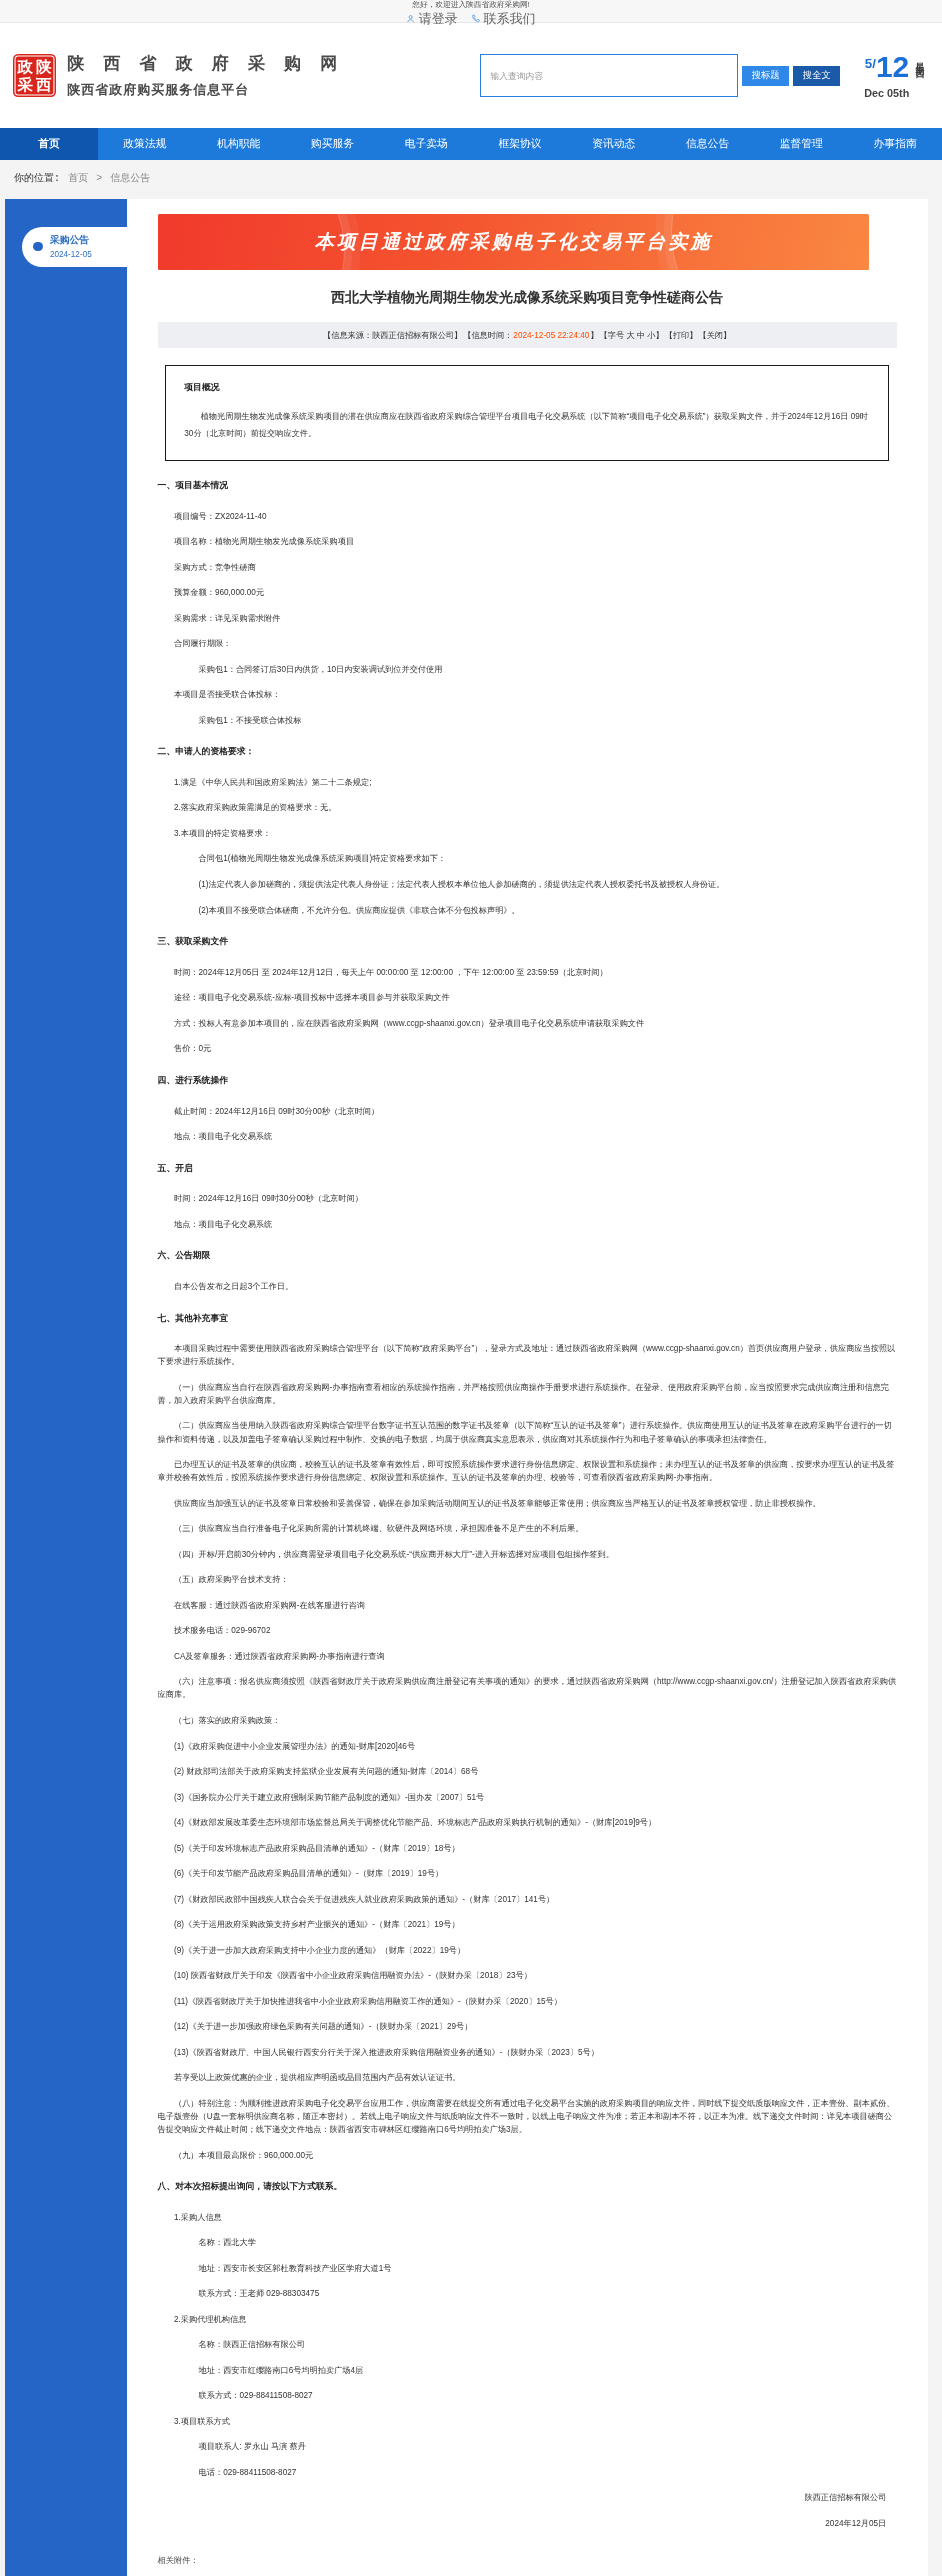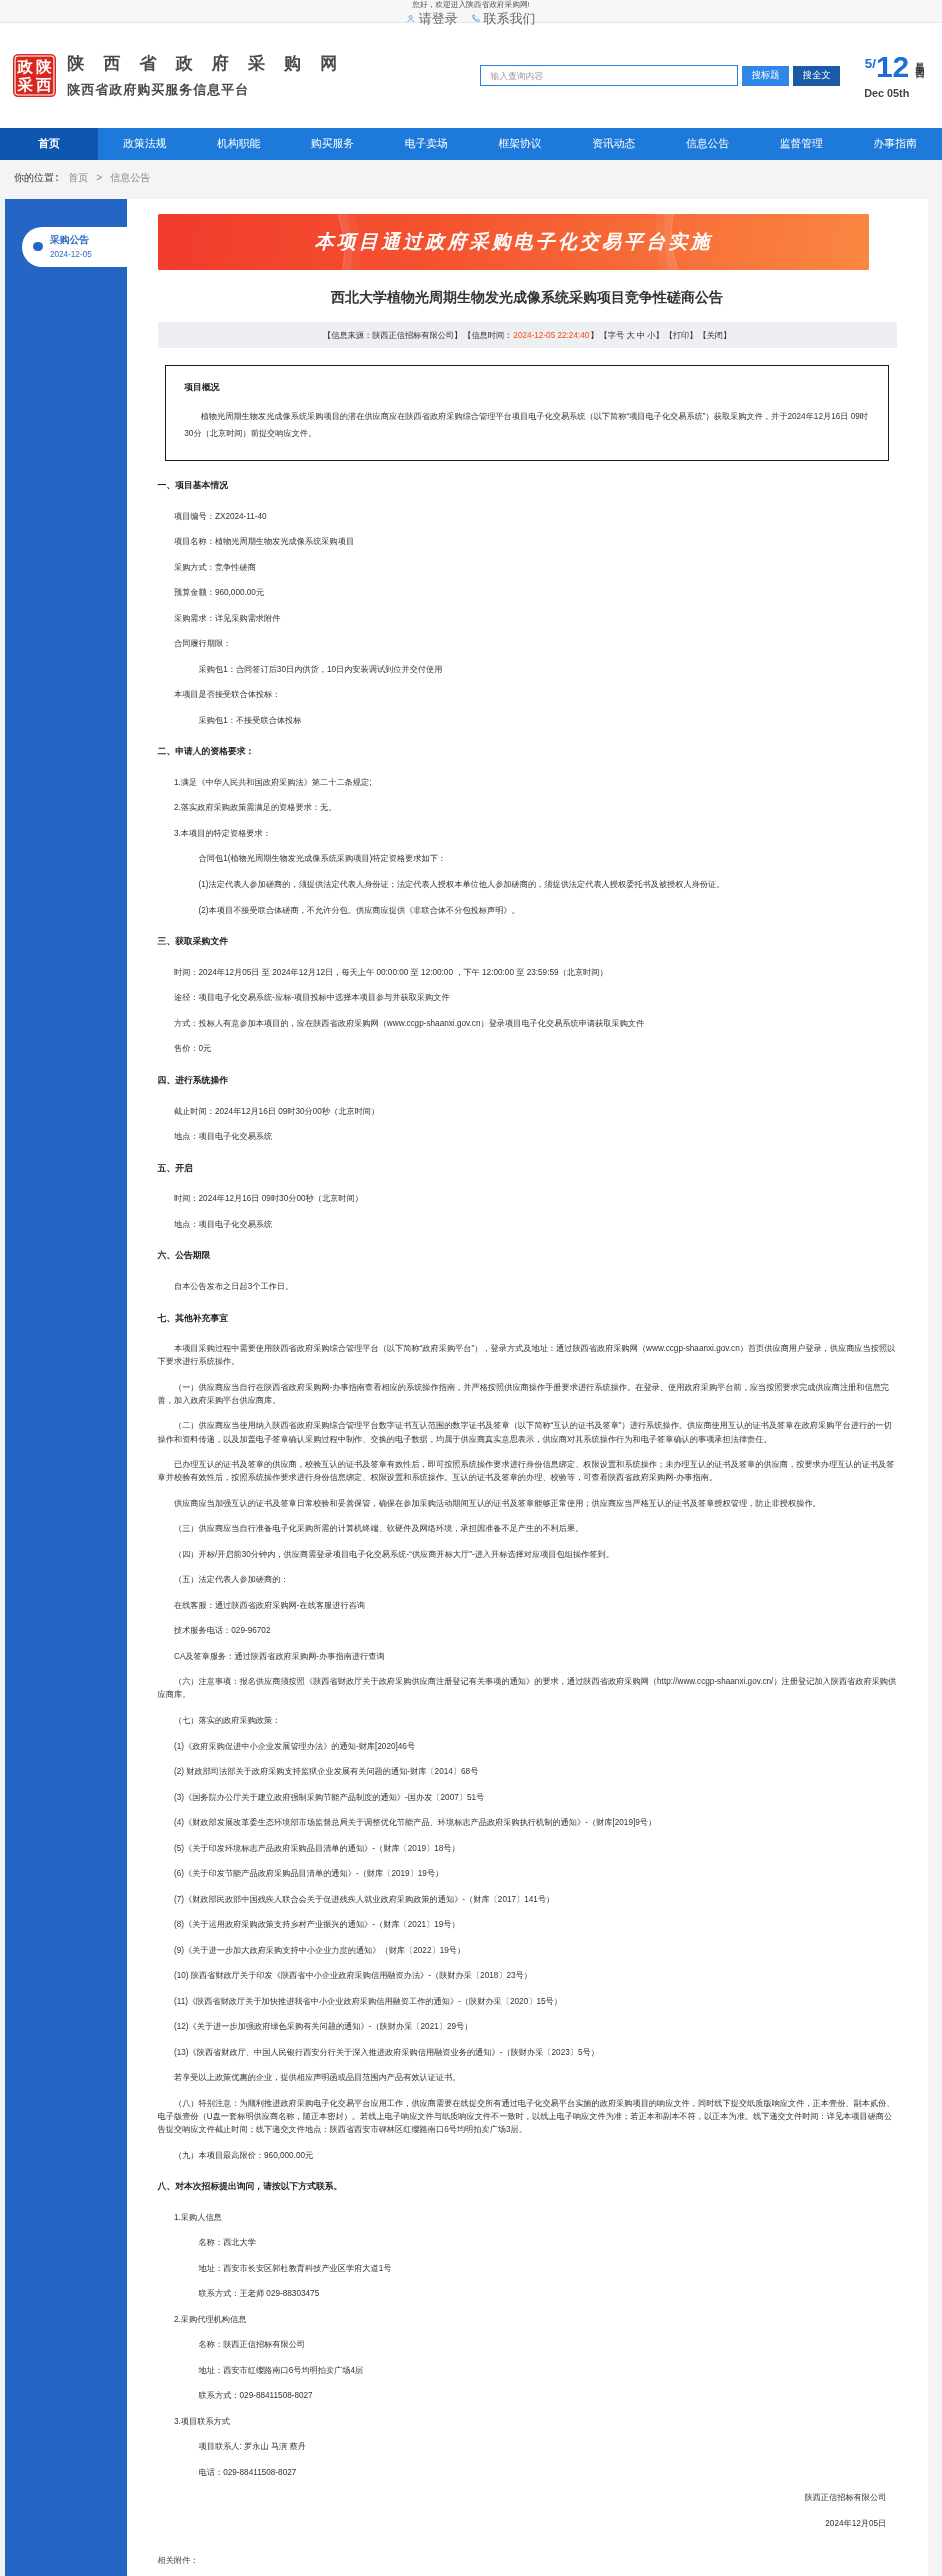--- a/index.html
+++ b/index.html
@@ -18,21 +18,21 @@
   .toplink svg{display:block;}
   
   .header{height:105px;background:#fff;display:flex;align-items:center;padding:0 15.5px 0 13px;box-sizing:border-box;}
   .seal{width:43px;height:43px;background:#d8261c;border-radius:5.2px;box-shadow:inset 0 0 0 1.5px #d8261c,inset 0 0 0 2.6px #fff;
     display:grid;grid-template-columns:1fr 1fr;grid-template-rows:1fr 1fr;padding:3.1px;box-sizing:border-box;}
   .seal span{color:#fff;font-weight:bold;font-size:15.5px;display:flex;align-items:center;justify-content:center;line-height:1;}
   .brand{margin-left:11.3px;}
   .brand .t1{font-size:17px;font-weight:bold;color:#4a4a4a;letter-spacing:7.2px;white-space:nowrap;}
   .brand .t2{font-size:13px;font-weight:bold;color:#4a4a4a;margin-top:5.2px;letter-spacing:1px;white-space:nowrap;}
   .searchzone{display:flex;align-items:center;margin-left:auto;}
-  .search-input{width:258px;height:21px;border:1px solid #2a7de1;background:#fff;font-size:8.8px;
+  .search-input{width:258px;height:43px;border:1px solid #2a7de1;background:#fff;font-size:8.8px;
     padding:0 9.3px;box-sizing:border-box;color:#333;outline:none;}
   .search-input::placeholder{color:#999;}
   .btn-search{height:20px;width:47px;border:none;color:#fff;font-size:9.3px;cursor:pointer;margin-left:4.1px;}
   .btn-title{background:#2f88e8;}
   .btn-full{background:#1a5aa8;}
   .datebox{display:flex;align-items:flex-start;margin-left:24px;gap:5.2px;}
   .datebox .nums{text-align:right;}
   .datebox .slash{font-size:13.4px;color:#1b6fd6;font-weight:bold;vertical-align:9.3px;}
   .datebox .big{font-size:30px;color:#1b6fd6;font-weight:bold;line-height:1;}
   .datebox .en{font-size:10.8px;font-weight:bold;color:#444;margin-top:4.1px;white-space:nowrap;}
@@ -214,21 +214,21 @@
         <div class="b-h">六、公告期限</div>
         <div class="b-p">自本公告发布之日起3个工作日。</div>
         <div class="b-h">七、其他补充事宜</div>
         <div class="b-p">本项目采购过程中需要使用陕西省政府采购综合管理平台（以下简称“政府采购平台”），登录方式及地址：通过陕西省政府采购网（www.ccgp-shaanxi.gov.cn）首页供应商用户登录，供应商应当按照以下要求进行系统操作。</div>
         <div class="b-p">（一）供应商应当自行在陕西省政府采购网-办事指南查看相应的系统操作指南，并严格按照供应商操作手册要求进行系统操作。在登录、使用政府采购平台前，应当按照要求完成供应商注册和信息完善，加入政府采购平台供应商库。</div>
         <div class="b-p">（二）供应商应当使用纳入陕西省政府采购综合管理平台数字证书互认范围的数字证书及签章（以下简称“互认的证书及签章”）进行系统操作。供应商使用互认的证书及签章在政府采购平台进行的一切操作和资料传递，以及加盖电子签章确认采购过程中制作、交换的电子数据，均属于供应商真实意思表示，供应商对其系统操作行为和电子签章确认的事项承担法律责任。</div>
         <div class="b-p">已办理互认的证书及签章的供应商，校验互认的证书及签章有效性后，即可按照系统操作要求进行身份信息绑定、权限设置和系统操作；未办理互认的证书及签章的供应商，按要求办理互认的证书及签章并校验有效性后，按照系统操作要求进行身份信息绑定、权限设置和系统操作。互认的证书及签章的办理、校验等，可查看陕西省政府采购网-办事指南。</div>
         <div class="b-p">供应商应当加强互认的证书及签章日常校验和妥善保管，确保在参加采购活动期间互认的证书及签章能够正常使用；供应商应当严格互认的证书及签章授权管理，防止非授权操作。</div>
         <div class="b-p">（三）供应商应当自行准备电子化采购所需的计算机终端、软硬件及网络环境，承担因准备不足产生的不利后果。</div>
         <div class="b-p">（四）开标/开启前30分钟内，供应商需登录项目电子化交易系统-“供应商开标大厅”-进入开标选择对应项目包组操作签到。</div>
-        <div class="b-p">（五）法定代表人参加磋商的：</div>
+        <div class="b-p">（五）政府采购平台技术支持：</div>
         <div class="b-p">在线客服：通过陕西省政府采购网-在线客服进行咨询</div>
         <div class="b-p">技术服务电话：029-96702</div>
         <div class="b-p">CA及签章服务：通过陕西省政府采购网-办事指南进行查询</div>
         <div class="b-p">（六）注意事项：报名供应商须按照《陕西省财政厅关于政府采购供应商注册登记有关事项的通知》的要求，通过陕西省政府采购网（http://www.ccgp-shaanxi.gov.cn/）注册登记加入陕西省政府采购供应商库。</div>
         <div class="b-p">（七）落实的政府采购政策：</div>
         <div class="b-p">(1)《政府采购促进中小企业发展管理办法》的通知-财库[2020]46号</div>
         <div class="b-p">(2) 财政部司法部关于政府采购支持监狱企业发展有关问题的通知-财库〔2014〕68号</div>
         <div class="b-p">(3)《国务院办公厅关于建立政府强制采购节能产品制度的通知》-国办发〔2007〕51号</div>
         <div class="b-p">(4)《财政部发展改革委生态环境部市场监督总局关于调整优化节能产品、环境标志产品政府采购执行机制的通知》-（财库[2019]9号）</div>
         <div class="b-p">(5)《关于印发环境标志产品政府采购品目清单的通知》-（财库〔2019〕18号）</div>

